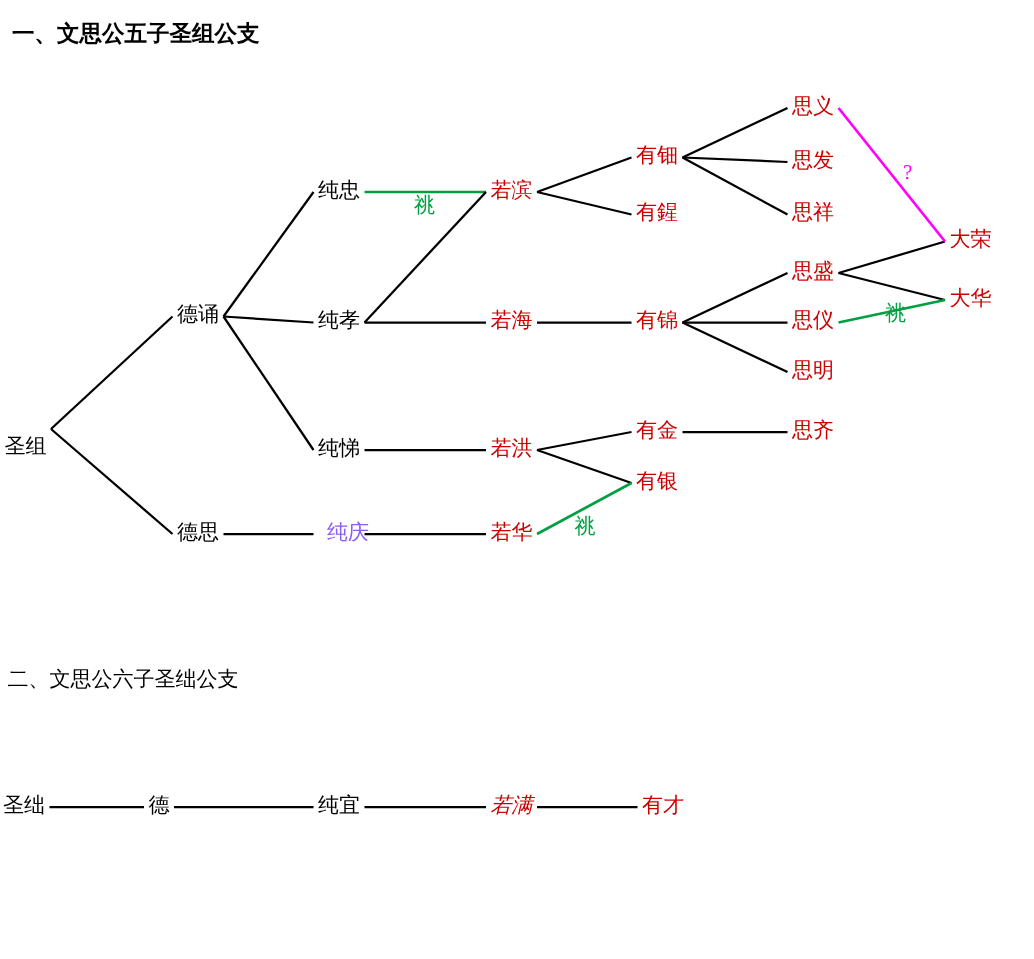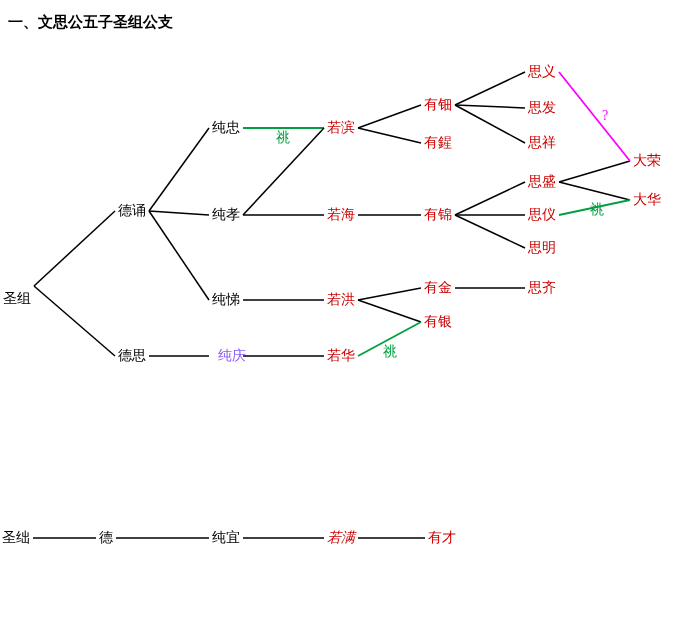--- a/index.html
+++ b/index.html
@@ -44,20 +44,21 @@
       <line x1="559" y1="182" x2="630" y2="161" stroke="#000000" stroke-width="1.5"></line>
       <line x1="559" y1="182" x2="630" y2="200" stroke="#000000" stroke-width="1.5"></line>
       <line x1="559" y1="215" x2="630" y2="200" stroke="#00a040" stroke-width="1.8"></line>
       <line x1="559" y1="72" x2="630" y2="161" stroke="#ff00ff" stroke-width="1.8"></line>
       <line x1="33" y1="538" x2="96" y2="538" stroke="#000000" stroke-width="1.5"></line>
       <line x1="116" y1="538" x2="209" y2="538" stroke="#000000" stroke-width="1.5"></line>
       <line x1="243" y1="538" x2="324" y2="538" stroke="#000000" stroke-width="1.5"></line>
       <line x1="358" y1="538" x2="425" y2="538" stroke="#000000" stroke-width="1.5"></line>
     </svg>
   <div class="title title1">一、文思公五子圣组公支</div>
+  <div class="title title2">二、文思公六子圣绌公支</div>
   <div id="node-layer">
       <div class="node" style="left: 3px; top: 277px; color: rgb(0, 0, 0); margin-top: 13px;">圣组</div>
       <div class="node" style="left: 118px; top: 202px; color: rgb(0, 0, 0);">德诵</div>
       <div class="node" style="left: 118px; top: 347px; color: rgb(0, 0, 0);">德思</div>
       <div class="node" style="left: 212px; top: 119px; color: rgb(0, 0, 0); font-family: Liberation Mono, monospace;">纯忠</div>
       <div class="node" style="left: 212px; top: 206px; color: rgb(0, 0, 0);">纯孝</div>
       <div class="node" style="left: 212px; top: 291px; color: rgb(0, 0, 0);">纯悌</div>
       <div class="node" style="left: 218px; top: 347px; color: #8b5cf6;">纯庆</div>
       <div class="node" style="left: 327px; top: 119px; color: rgb(204, 0, 0);">若滨</div>
       <div class="node" style="left: 327px; top: 206px; color: rgb(204, 0, 0);">若海</div>

